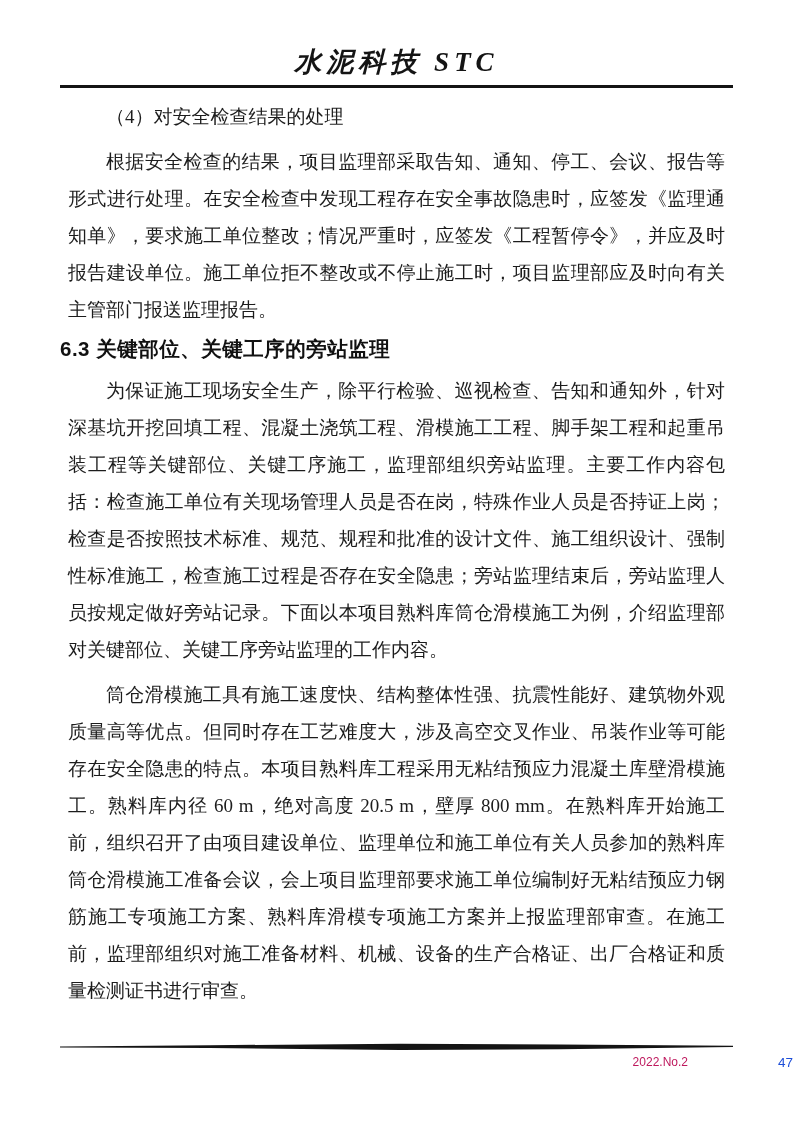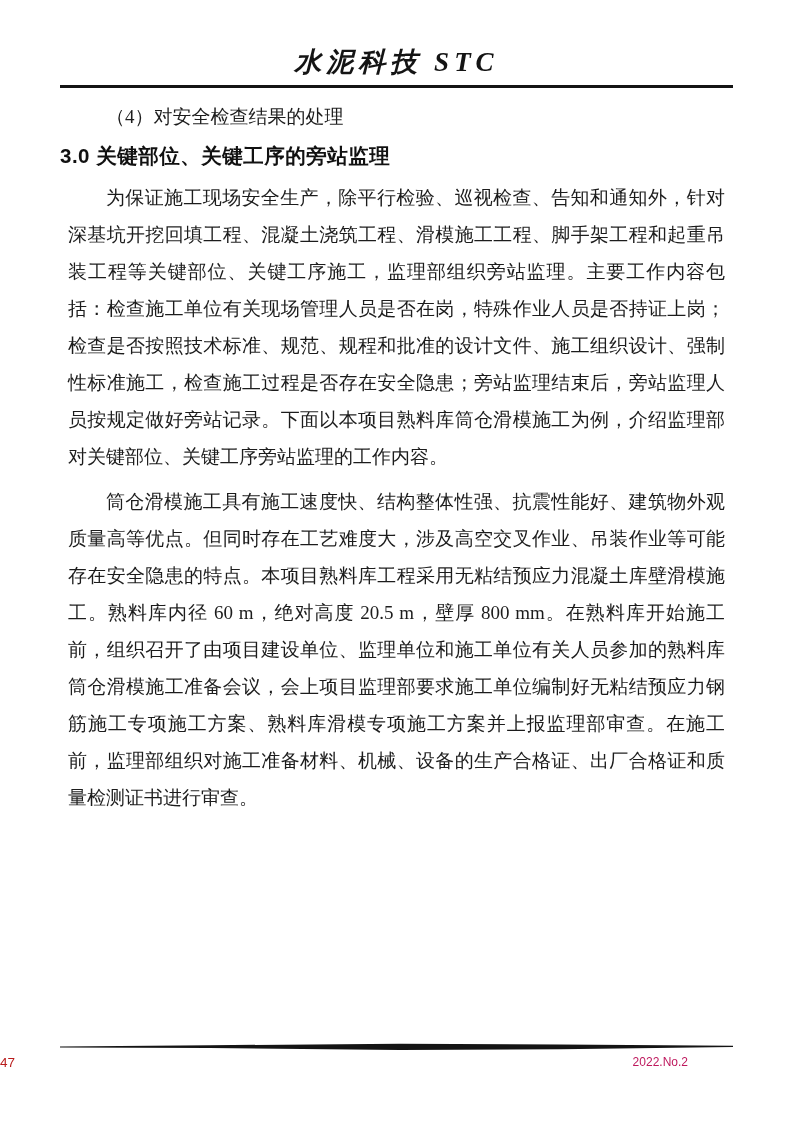--- a/index.html
+++ b/index.html
@@ -66,45 +66,46 @@
     left: 60px;
     top: 1043px;
     width: 673px;
     height: 8px;
   }
   .page-number {
     position: absolute;
     top: 1055px;
     left: 0;
     width: 100%;
-    text-align: left;
+    text-align: right;
     font-family: "Liberation Sans", "DejaVu Sans", sans-serif;
     font-size: 13.5px;
-    color: #b91c1c;
+    color: #1d4ed8;
   }
   .issue-number {
     position: absolute;
     top: 1055px;
     right: 105px;
     font-family: "Liberation Sans", "DejaVu Sans", sans-serif;
     font-size: 12px;
     color: #be185d;
   }
 </style>
 </head>
 <body>
 
 <div class="page">
 
   <div class="journal-title">水泥科技 STC</div>
   <div class="header-rule"></div>
 
   <div class="content">
     <p>（4）对安全检查结果的处理</p>
-    <h2 class="section-heading">3.0 关键部位、关键工序的旁站监理</h2>
+    <p>根据安全检查的结果，项目监理部采取告知、通知、停工、会议、报告等形式进行处理。在安全检查中发现工程存在安全事故隐患时，应签发《监理通知单》，要求施工单位整改；情况严重时，应签发《工程暂停令》，并应及时报告建设单位。施工单位拒不整改或不停止施工时，项目监理部应及时向有关主管部门报送监理报告。</p>
+    <h2 class="section-heading">6.3 关键部位、关键工序的旁站监理</h2>
     <p>为保证施工现场安全生产，除平行检验、巡视检查、告知和通知外，针对深基坑开挖回填工程、混凝土浇筑工程、滑模施工工程、脚手架工程和起重吊装工程等关键部位、关键工序施工，监理部组织旁站监理。主要工作内容包括：检查施工单位有关现场管理人员是否在岗，特殊作业人员是否持证上岗；检查是否按照技术标准、规范、规程和批准的设计文件、施工组织设计、强制性标准施工，检查施工过程是否存在安全隐患；旁站监理结束后，旁站监理人员按规定做好旁站记录。下面以本项目熟料库筒仓滑模施工为例，介绍监理部对关键部位、关键工序旁站监理的工作内容。</p>
     <p>筒仓滑模施工具有施工速度快、结构整体性强、抗震性能好、建筑物外观质量高等优点。但同时存在工艺难度大，涉及高空交叉作业、吊装作业等可能存在安全隐患的特点。本项目熟料库工程采用无粘结预应力混凝土库壁滑模施工。熟料库内径 60 m，绝对高度 20.5 m，壁厚 800 mm。在熟料库开始施工前，组织召开了由项目建设单位、监理单位和施工单位有关人员参加的熟料库筒仓滑模施工准备会议，会上项目监理部要求施工单位编制好无粘结预应力钢筋施工专项施工方案、熟料库滑模专项施工方案并上报监理部审查。在施工前，监理部组织对施工准备材料、机械、设备的生产合格证、出厂合格证和质量检测证书进行审查。</p>
   </div>
 
   <svg class="footer-ornament" viewBox="0 0 673 8" preserveAspectRatio="none">
     <polygon points="0,3.4 150,2.2 340,0.8 500,1.6 673,2.8 673,4.0 500,6.2 340,7.0 150,5.0 0,4.6" fill="#141414"></polygon>
   </svg>
   <div class="page-number">47</div>
   <div class="issue-number">2022.No.2</div>
 

